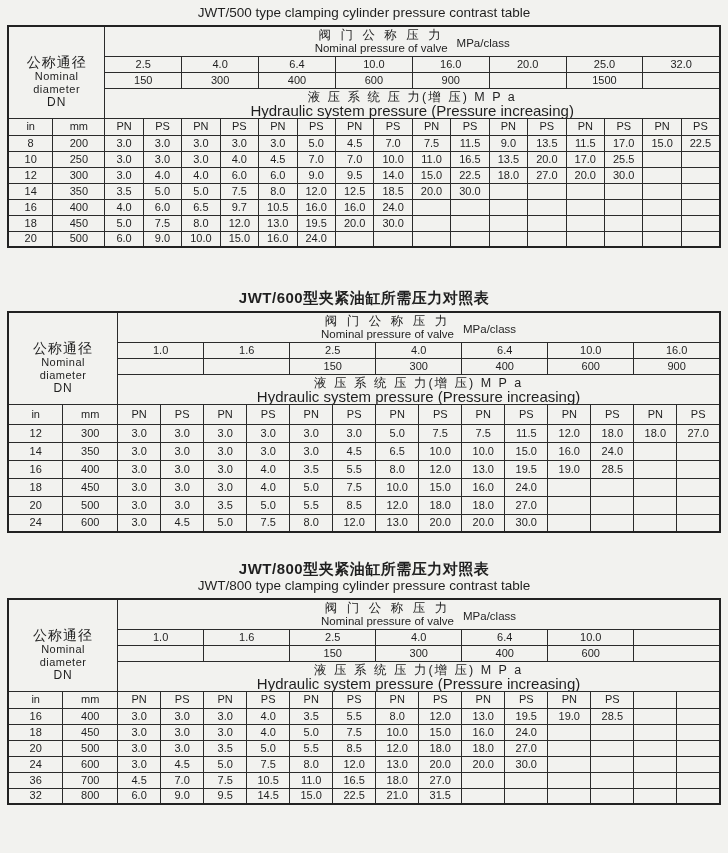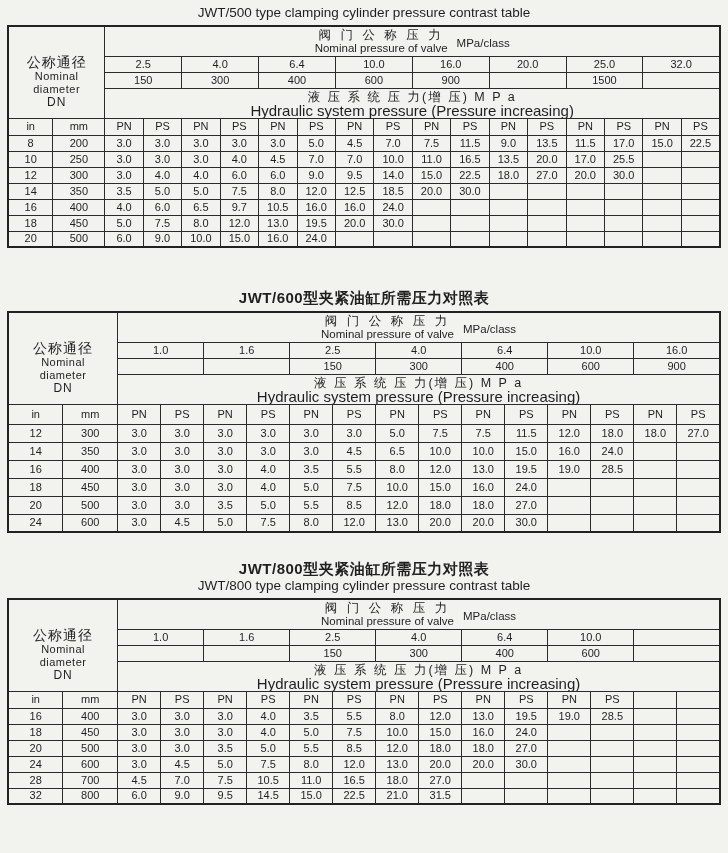--- a/index.html
+++ b/index.html
@@ -662,21 +662,21 @@
             <td class="num-cell">13.0</td>
             <td class="num-cell">20.0</td>
             <td class="num-cell">20.0</td>
             <td class="num-cell">30.0</td>
             <td class="num-cell"></td>
             <td class="num-cell"></td>
             <td class="num-cell"></td>
             <td class="num-cell"></td>
           </tr>
           <tr class="data-row">
-            <td class="num-cell">28</td>
+            <td class="num-cell">36</td>
             <td class="num-cell">700</td>
             <td class="num-cell">4.5</td>
             <td class="num-cell">7.0</td>
             <td class="num-cell">7.5</td>
             <td class="num-cell">10.5</td>
             <td class="num-cell">11.0</td>
             <td class="num-cell">16.5</td>
             <td class="num-cell">18.0</td>
             <td class="num-cell">27.0</td>
             <td class="num-cell"></td>

